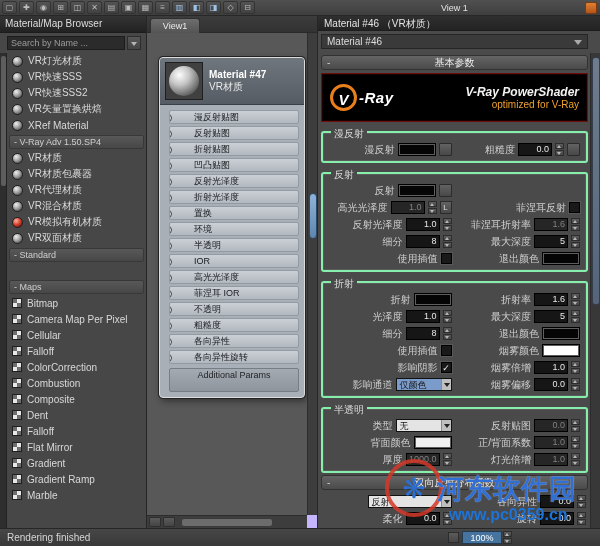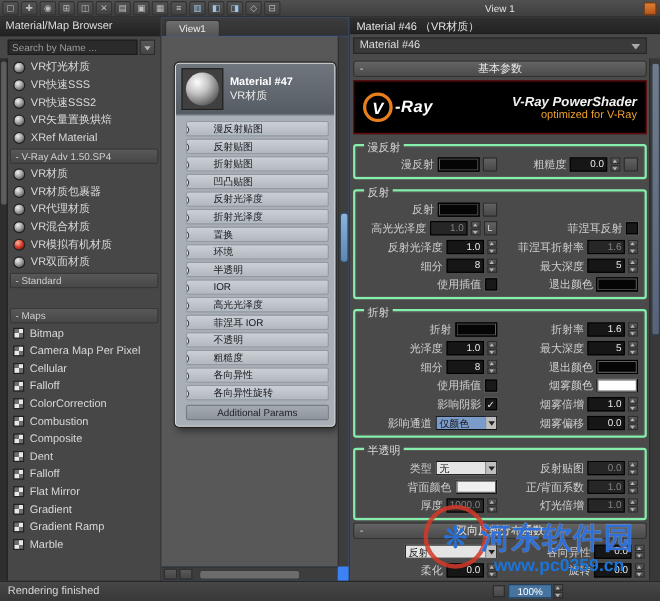--- a/index.html
+++ b/index.html
@@ -27,40 +27,40 @@
   .browser-list{position:absolute;left:7px;top:37px;right:0;bottom:0;overflow:hidden}
   .list-item{display:flex;align-items:center;height:16px;padding-left:5px;gap:5px;color:#d9d9d9;font-size:10px;white-space:nowrap}
   .list-header{height:14px;margin:2px 2px 1px;background:linear-gradient(#585858,#474747);border:1px solid #383838;border-radius:2px;color:#cfcfcf;font-size:9px;line-height:12px;padding:0 4px;white-space:nowrap}
   .list-header.gap{margin-top:18px}
   .li-icon{flex:0 0 auto;display:inline-block}
   .li-icon.sphere{width:11px;height:11px;border-radius:50%;background:radial-gradient(circle at 35% 30%,#f0f0f0,#a3a3a3 45%,#4d4d4d 85%);border:1px solid #1f1f1f}
   .li-icon.sphere-red{width:11px;height:11px;border-radius:50%;background:radial-gradient(circle at 35% 30%,#ffb0a0,#d23a28 50%,#5e0e06 90%);border:1px solid #1f1f1f}
   .li-icon.map{width:10px;height:10px;background:conic-gradient(#e8e8e8 0 25%,#6e6e6e 0 50%,#e8e8e8 0 75%,#6e6e6e 0);border:1px solid #1f1f1f}
 
   
-  .mid-panel{position:absolute;left:147px;top:16px;width:171px;height:512px;background:#3b82f6;border-right:1px solid #262626}
+  .mid-panel{position:absolute;left:147px;top:16px;width:171px;height:512px;background:#c4b5fd;border-right:1px solid #262626}
   .view-tabbar{position:absolute;left:0;top:0;right:0;height:17px;background:linear-gradient(#3c3c3c,#323232);border-bottom:1px solid #2a2a2a}
   .view-tab{position:absolute;left:3px;top:2px;width:50px;height:15px;background:linear-gradient(#6e6e6e,#545454);border:1px solid #303030;border-bottom:none;border-radius:3px 3px 0 0;color:#ebebeb;font-size:9px;text-align:center;line-height:14px}
   .node-view{position:absolute;left:0;top:17px;right:10px;bottom:13px;background:#585858;overflow:hidden}
   .mid-vscroll{position:absolute;right:0;top:17px;width:10px;bottom:13px;background:#3d3d3d;border-left:1px solid #2d2d2d}
   .mid-vscroll .thumb{position:absolute;left:1px;top:160px;width:8px;height:46px;background:linear-gradient(#8fb4da,#5d85ae);border:1px solid #2f4a66;border-radius:4px}
   .mid-hscroll{position:absolute;left:0;bottom:0;right:10px;height:13px;background:#3d3d3d;border-top:1px solid #2d2d2d;display:flex;align-items:center;gap:2px;padding:0 2px}
   .nav-btn{width:12px;height:10px;background:linear-gradient(#5a5a5a,#454545);border:1px solid #2e2e2e;border-radius:1px}
   .mid-hscroll .thumb{width:92px;height:9px;background:#6c6c6c;border:1px solid #3a3a3a;border-radius:3px;margin-left:4px}
 
   .node{position:absolute;left:12px;top:24px;width:146px;background:#a9afb6;border:1px solid #dcdcdc;border-radius:4px;box-shadow:0 0 0 1px #232323,2px 3px 7px rgba(0,0,0,.45)}
   .node-title{display:flex;gap:6px;align-items:center;padding:4px 5px;background:linear-gradient(#70767e,#565c63);border-bottom:1px solid #3b4046;border-radius:3px 3px 0 0}
   .node-sphere{position:relative;flex:0 0 auto;width:38px;height:38px;background:#404040;border:1px solid #1f1f1f}
   .node-sphere::after{content:"";position:absolute;left:3px;top:3px;width:30px;height:30px;border-radius:50%;background:radial-gradient(circle at 35% 30%,#fdfdfd,#c4c4c4 35%,#7b7b7b 65%,#303030 95%)}
   .node-title-text .t1{color:#ffffff;font-weight:bold;font-size:10px}
   .node-title-text .t2{color:#eaeaea;font-size:10px}
   .node-slots{padding:3px 0 0}
   .slot{position:relative;height:14px;margin:2px 5px 0 9px;background:linear-gradient(#cbd0d6,#b2b8bf);border:1px solid #939aa2;border-radius:2px;color:#16191d;font-size:9px;line-height:12px;padding-left:24px;white-space:nowrap;overflow:hidden}
   .slot::before{content:"";position:absolute;left:-6px;top:3px;width:6px;height:6px;border-radius:50%;background:#d9dde1;border:1px solid #3c4147}
-  .node-footer{height:14px;margin:4px 5px 5px 9px;background:linear-gradient(#a4aab1,#8f959c);border:1px solid #767d84;border-radius:2px;color:#1d2024;font-size:9px;line-height:12px;text-align:center}
+  .node-footer{height:24px;margin:4px 5px 5px 9px;background:linear-gradient(#a4aab1,#8f959c);border:1px solid #767d84;border-radius:2px;color:#1d2024;font-size:9px;line-height:12px;text-align:center}
 
   
   .right-panel{position:absolute;left:318px;top:16px;width:282px;height:512px;background:#4a4a4a;overflow:hidden}
   .rp-title{height:15px;background:linear-gradient(#2f2f2f,#232323);border-bottom:1px solid #1d1d1d;color:#e4e4e4;font-size:10px;padding:1px 6px;white-space:nowrap}
   .rp-combo{position:absolute;left:3px;top:18px;right:12px;height:15px;background:#3a3a3a;border:1px solid #262626;color:#dddddd;font-size:10px;line-height:13px;padding:0 5px;display:flex}
   .rp-combo span:first-child{flex:1}
   .rp-combo-arrow{width:7px;margin-top:5px;border-left:4px solid transparent;border-right:4px solid transparent;border-top:5px solid #aaa}
   .rp-content{position:absolute;left:2px;top:37px;right:11px;bottom:0;overflow:hidden}
   .rp-scrollbar{position:absolute;right:0;top:37px;width:10px;bottom:0;background:#383838;border-left:1px solid #2b2b2b}
   .rp-scrollbar .thumb{position:absolute;left:1px;top:4px;width:8px;height:248px;background:linear-gradient(#6e7c8e,#56647a);border:1px solid #333d4c;border-radius:3px}

